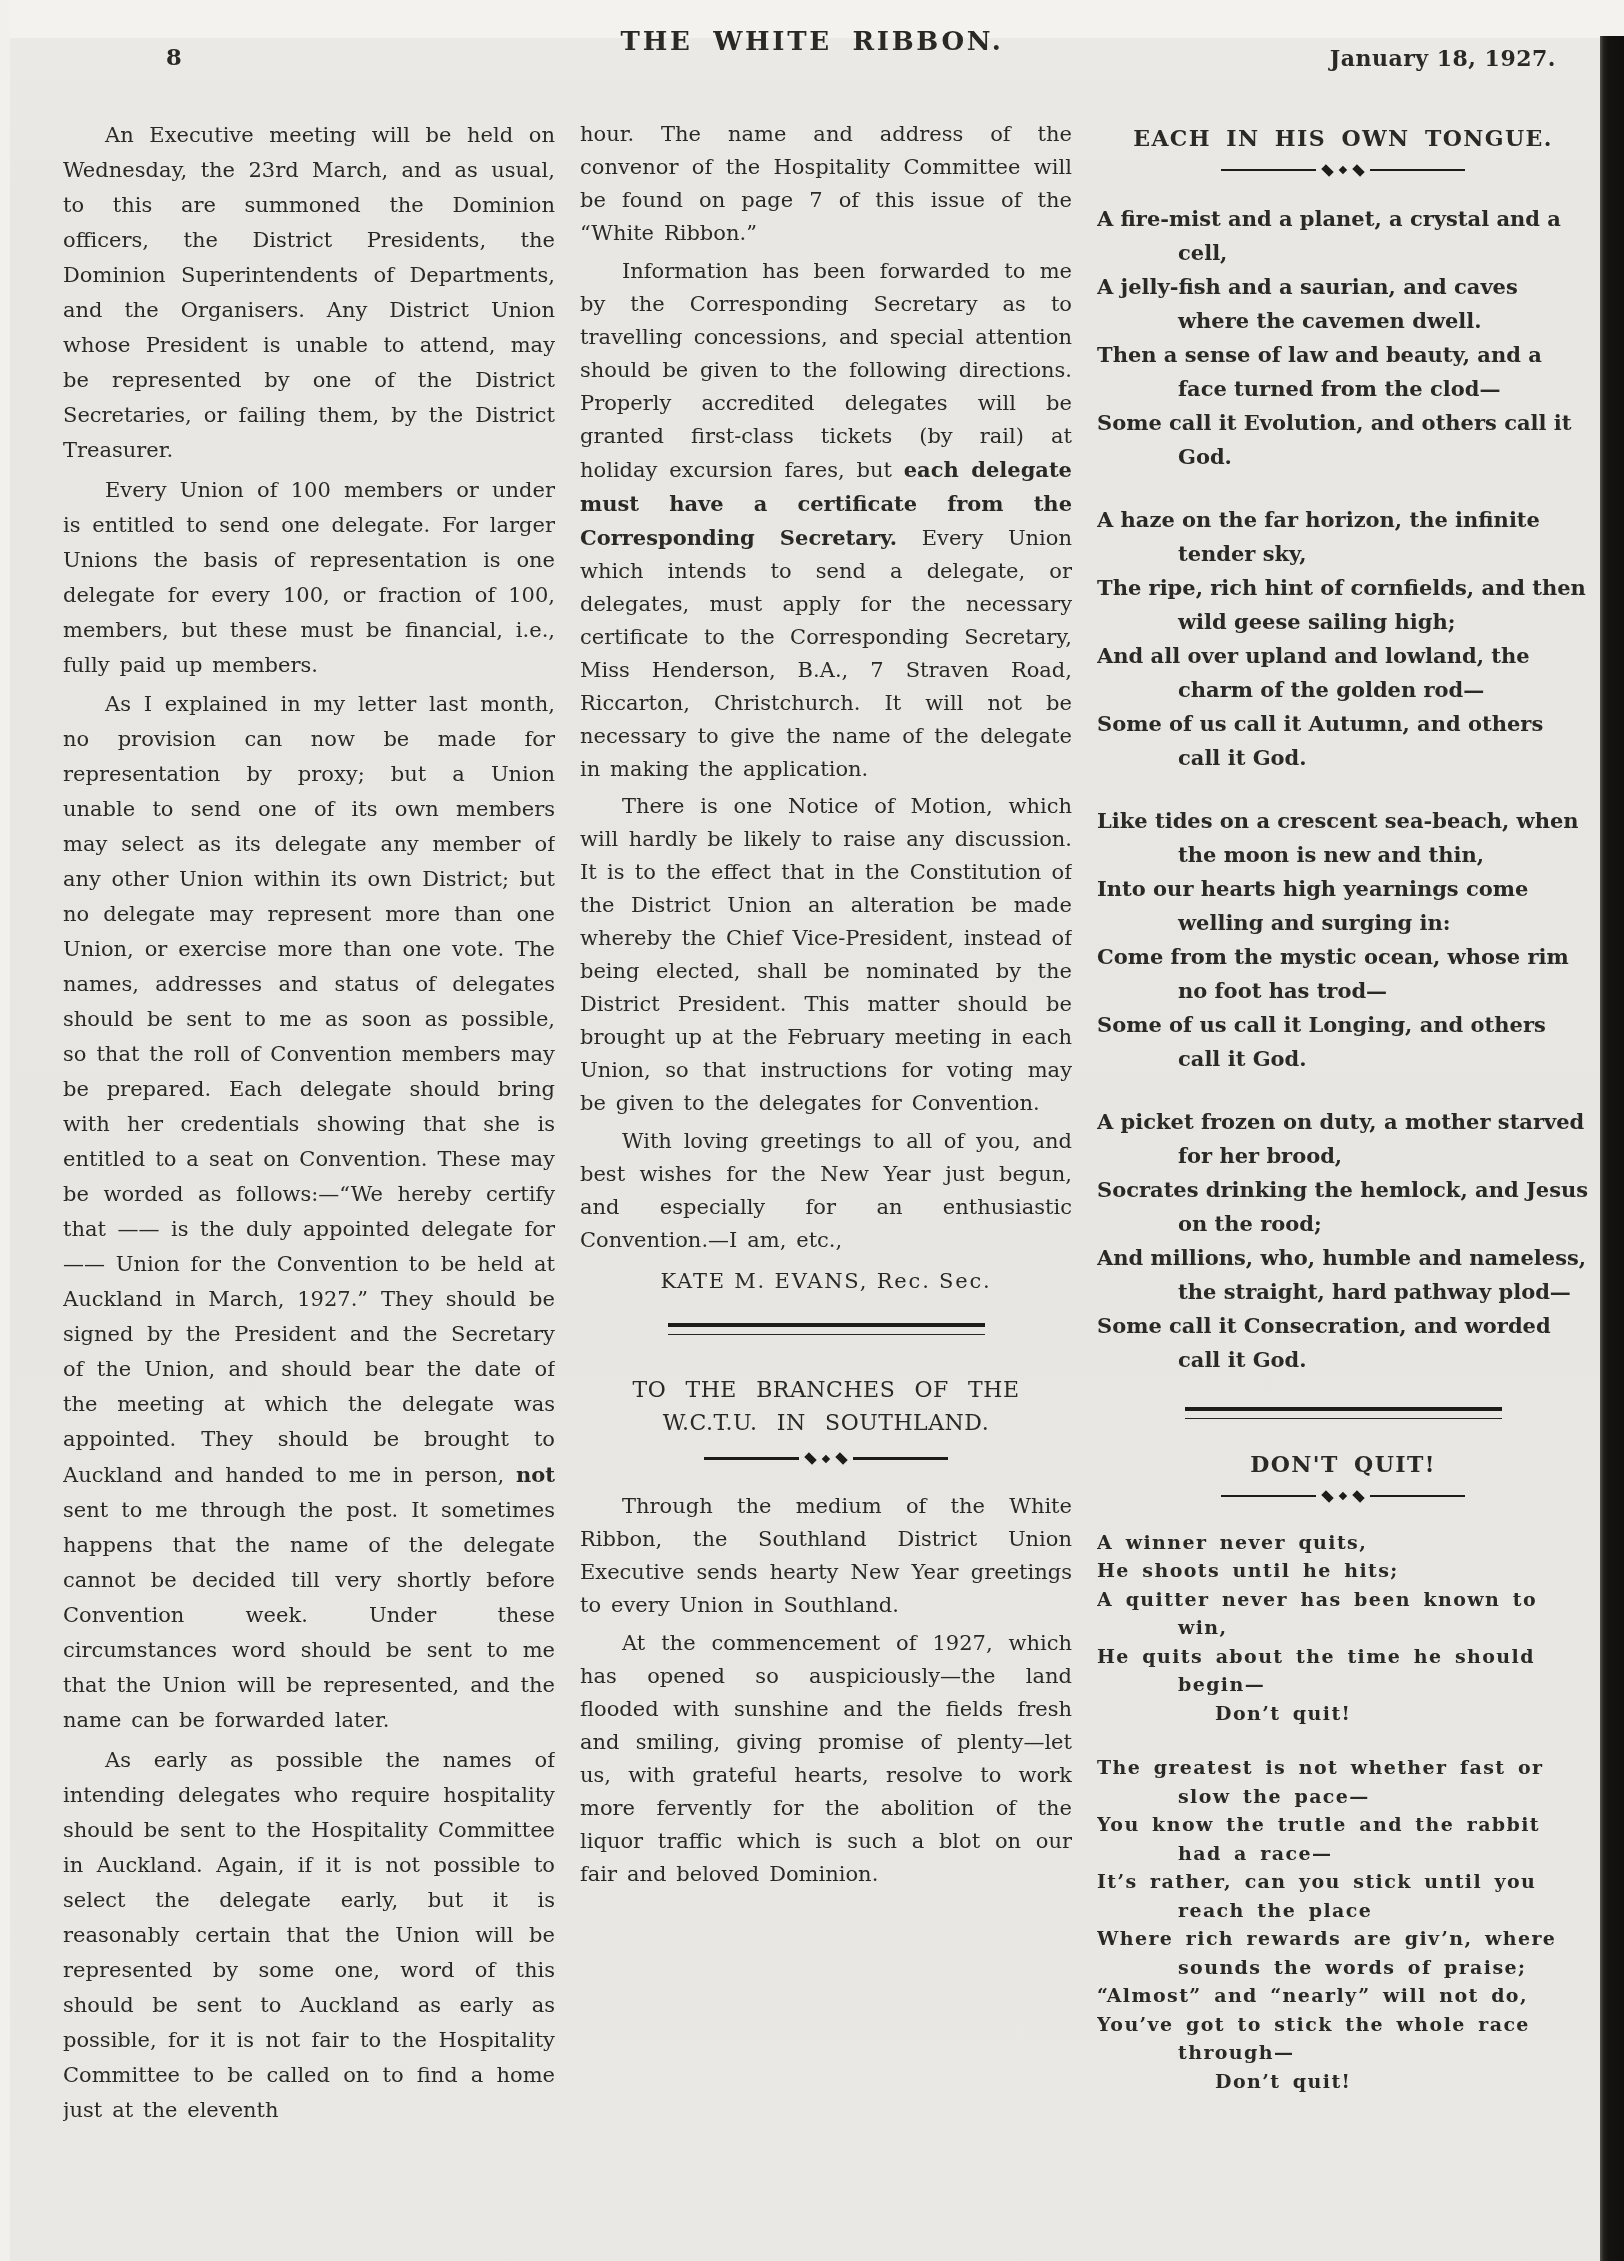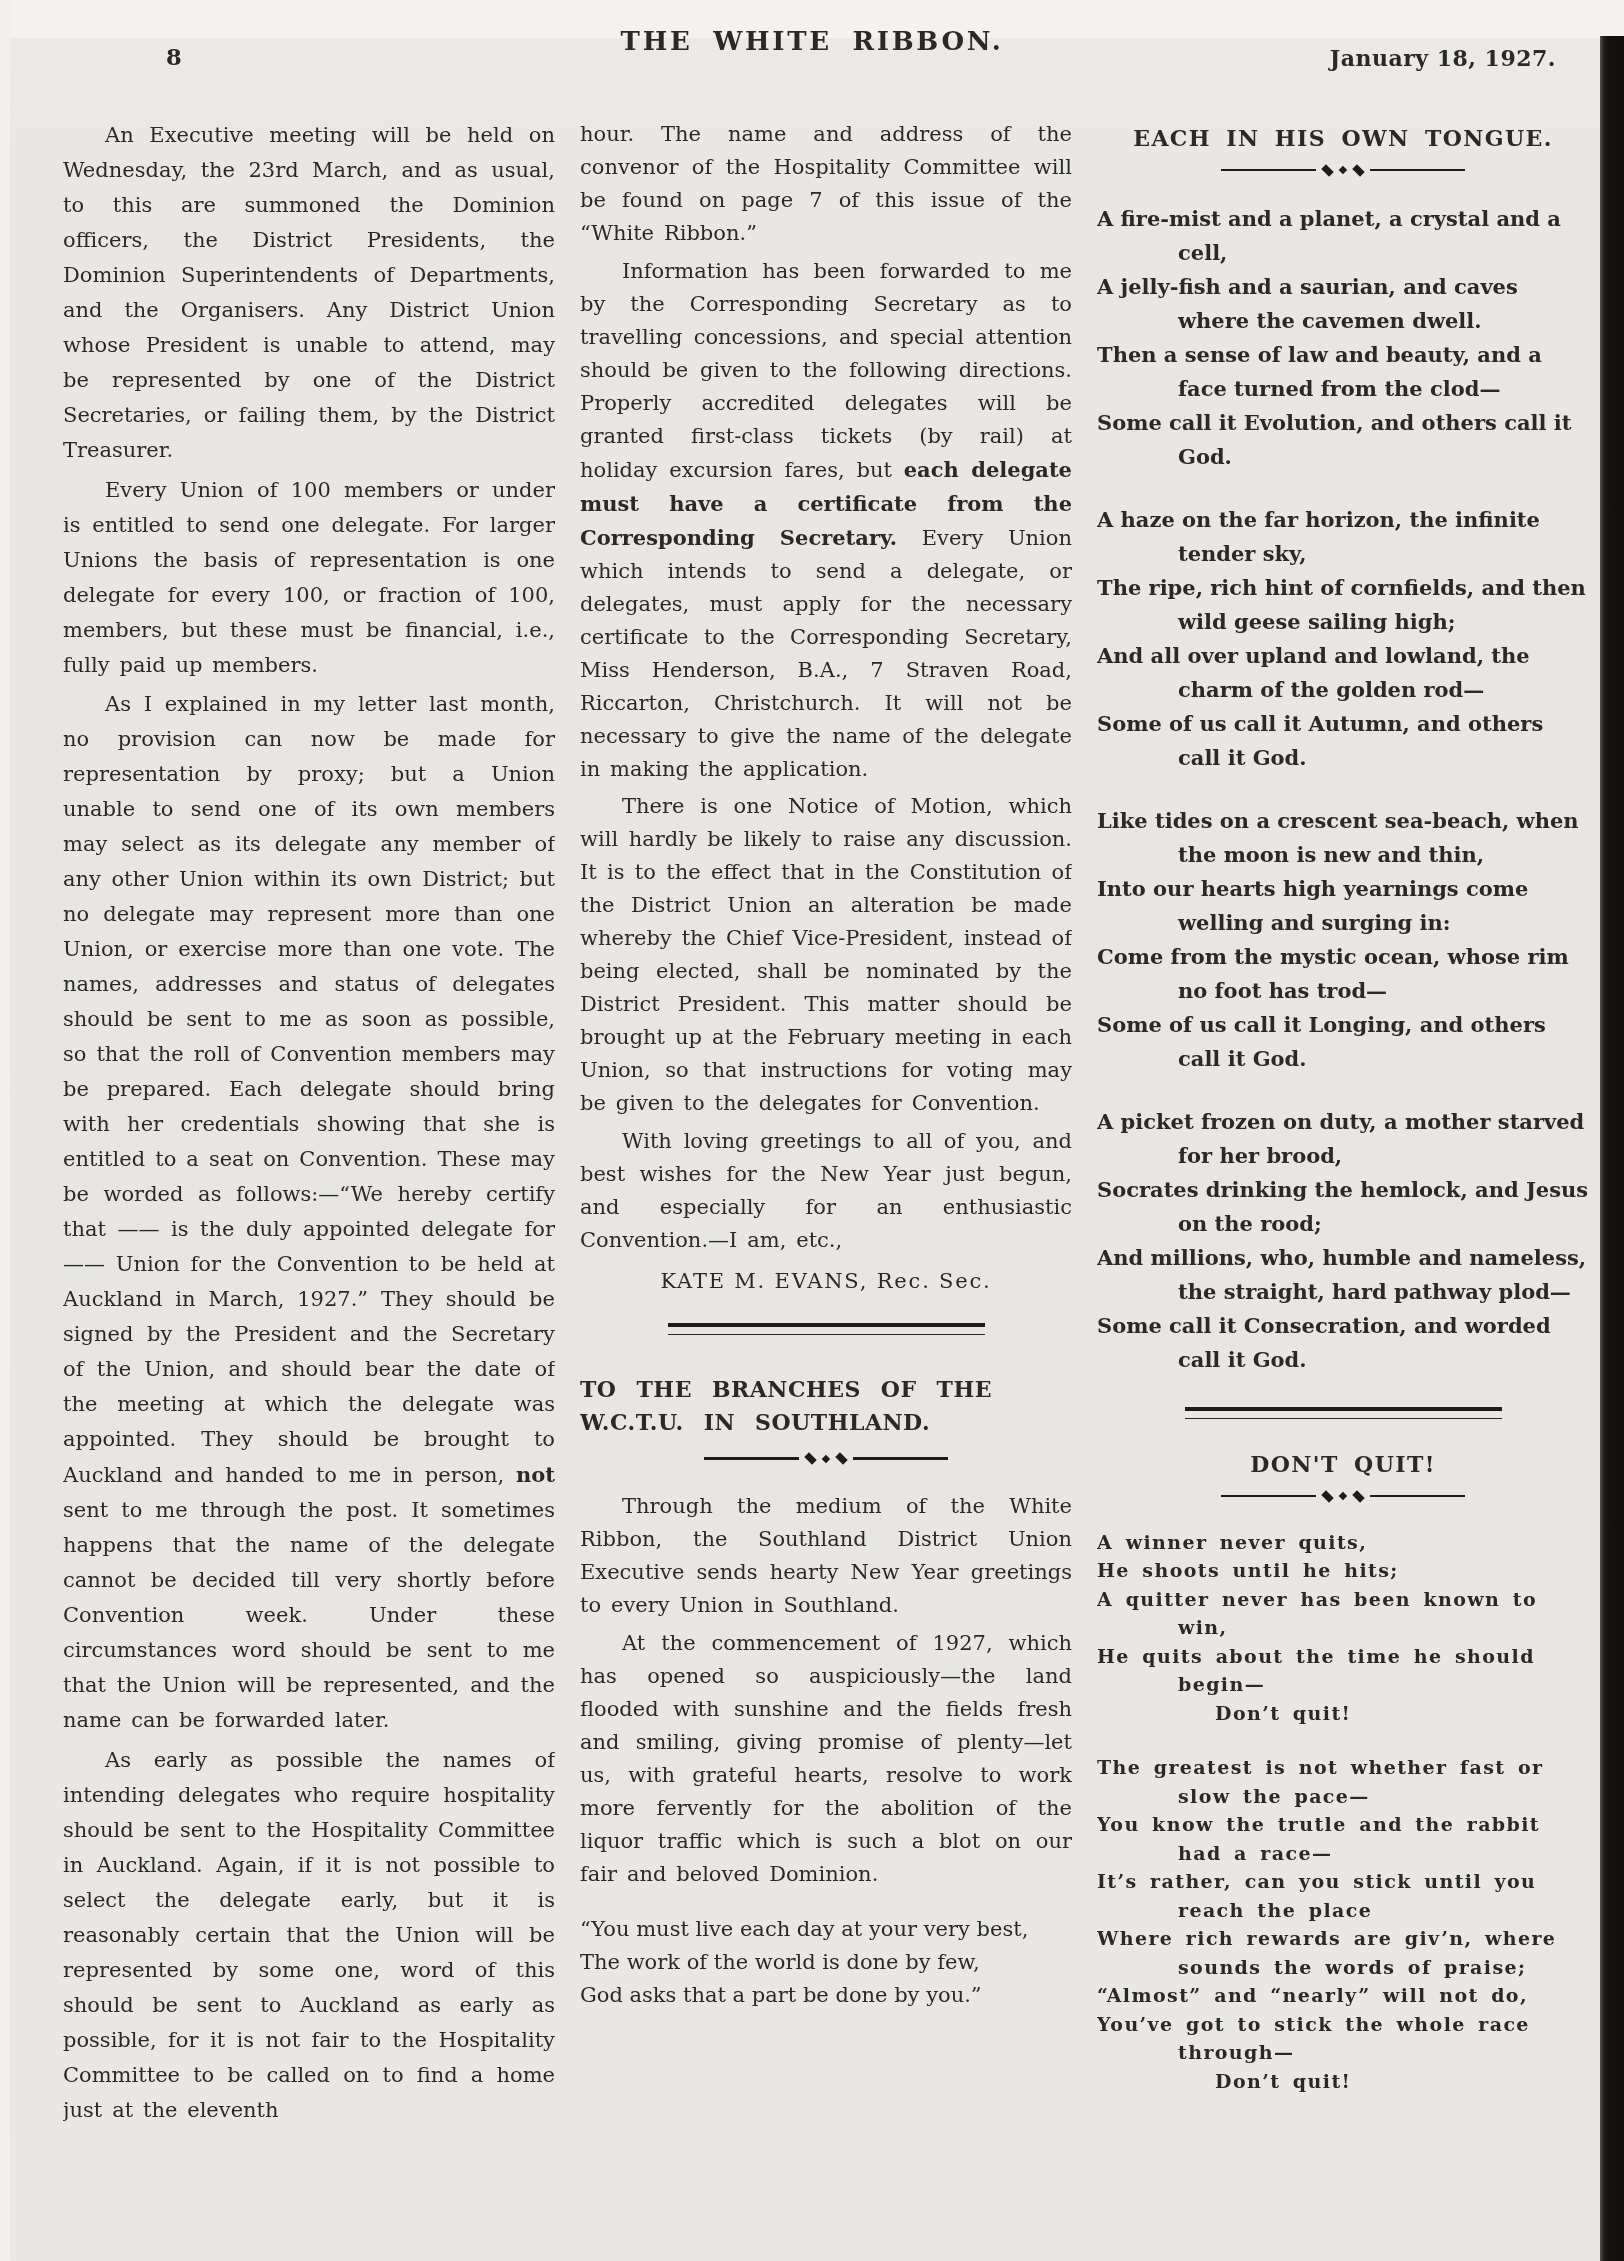--- a/index.html
+++ b/index.html
@@ -46,21 +46,21 @@
   
   .rule-divider{width:317px;margin:30px auto 32px;}
   .rule-divider .r1{height:4.1px;background:#1e1c19;}
   .rule-divider .r2{height:1.4px;background:#2a2824;margin-top:6.8px;}
   .ornament{display:flex;align-items:center;justify-content:center;width:244px;margin:13.6px auto 26px;}
   .ornament .ln{flex:1;height:2.3px;background:#1e1c19;}
   .ornament .d{width:11px;height:11px;background:#1e1c19;transform:rotate(45deg) scaleY(.6);margin:0 5.4px;}
   .ornament .sd{width:5.9px;height:5.9px;background:#1e1c19;transform:rotate(45deg);margin:0 1.8px;}
   
   .section-heading{
-    margin:38px 0 11.8px;font-size:22px;font-weight:bold;
+    margin:38px 0 11.8px;text-align:center;font-size:22px;font-weight:normal;
     line-height:1.5;letter-spacing:0.5px;word-spacing:11.8px;
   }
   .poem-title{margin:7.2px 0 11px;text-align:center;font-size:22px;font-weight:bold;letter-spacing:1.4px;word-spacing:6.3px;}
   
   .stanza{margin-bottom:29px;font-weight:bold;}
   .poem .line,.verse .line{
     font-size:21px;line-height:34px;
     padding-left:81px;text-indent:-81px;text-align:left;
   }
   .poem .line.refrain{padding-left:118px;text-indent:0;}
@@ -117,25 +117,20 @@
           <span class="sd"></span>
           <span class="d"></span>
           <span class="ln"></span>
       </div>
 
       <div>
           <p><span>Through the medium of the White Ribbon, the Southland District Union Executive sends hearty New Year greetings to every Union in Southland.</span></p>
           <p><span>At the commencement of 1927, which has opened so auspiciously—the land flooded with sunshine and the fields fresh and smiling, giving promise of plenty—let us, with grateful hearts, resolve to work more fervently for the abolition of the liquor traffic which is such a blot on our fair and beloved Dominion.</span></p>
         </div>
 
-      <div class="verse">
-          <div class="line">“You must live each day at your very best,</div>
-          <div class="line">The work of the world is done by few,</div>
-          <div class="line">God asks that a part be done by you.”</div>
-        </div>
     </section>
 
     <section class="col col-3">
       <h2 class="poem-title">EACH IN HIS OWN TONGUE.</h2>
       <div class="ornament">
         <span class="ln"></span>
           <span class="d"></span>
           <span class="sd"></span>
           <span class="d"></span>
           <span class="ln"></span>

